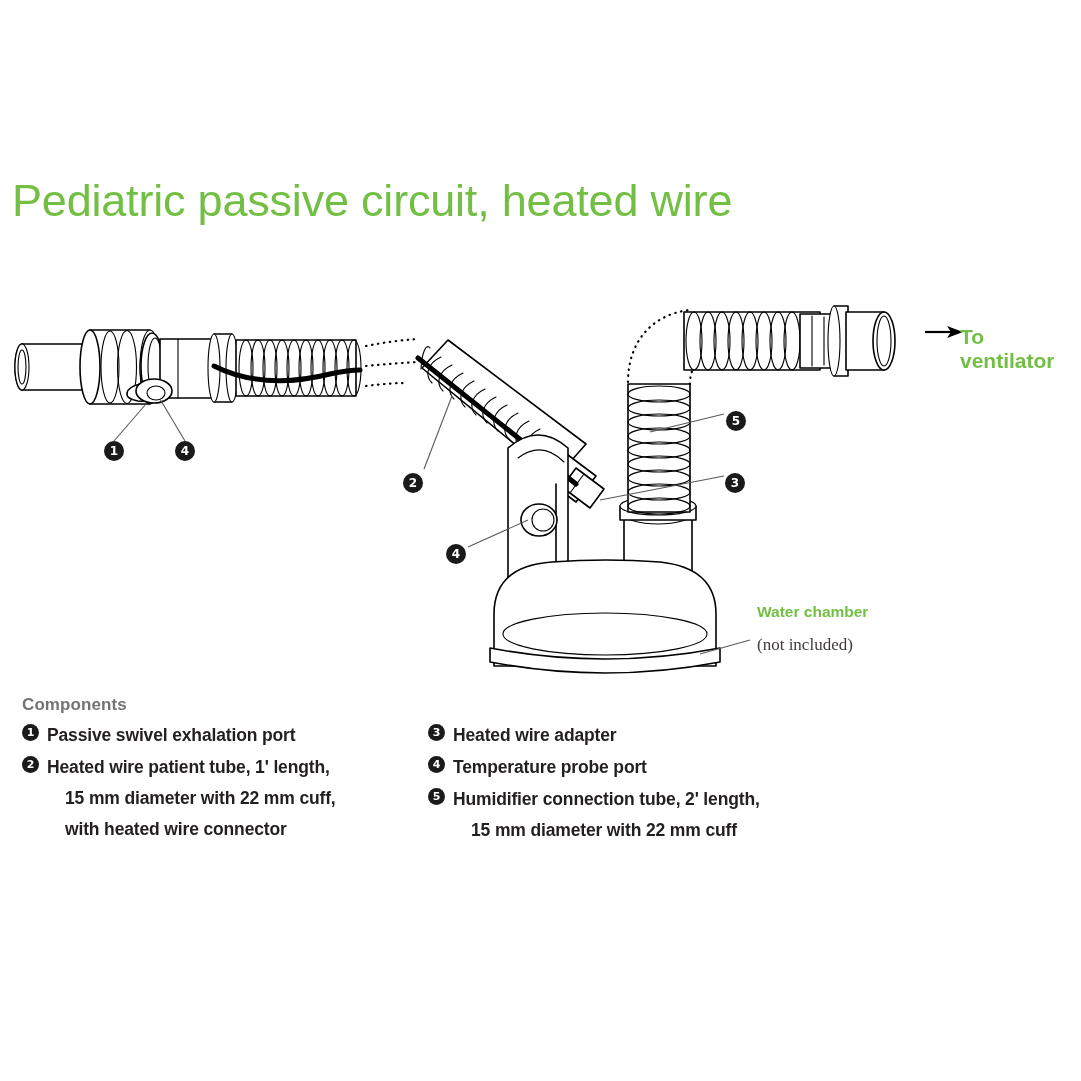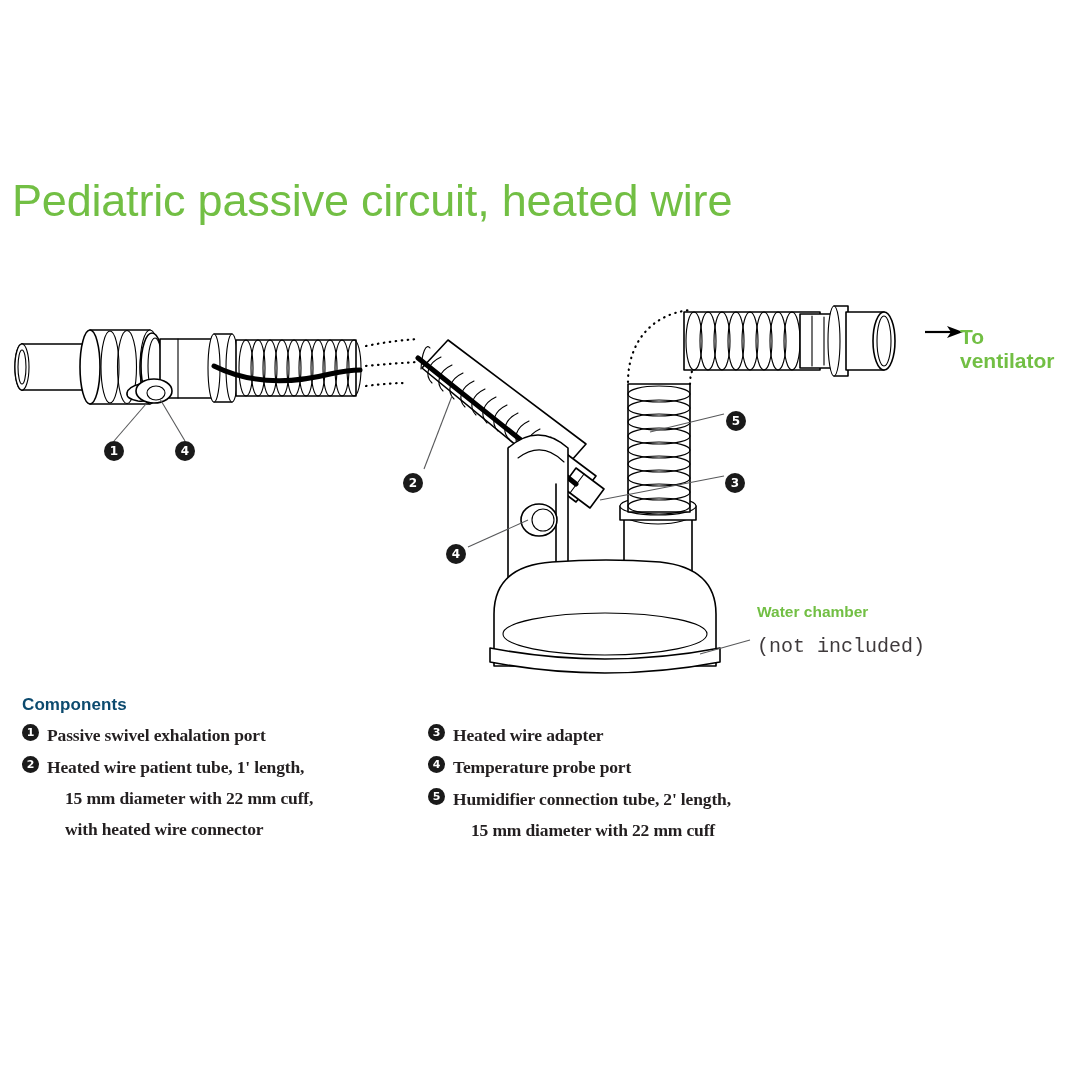--- a/index.html
+++ b/index.html
@@ -31,21 +31,21 @@
   .legend{
     position:absolute;
     left:0; top:690px;
     width:1081px;
   }
   .legend-title{
     position:absolute;
     left:22px; top:5px;
     font-size:17px;
     font-weight:bold;
-    color:#0c4a6e;
+    color:#737373;
     letter-spacing:0.1px;
   }
   .col{position:absolute;}
   .col-left{left:22px; top:30px; width:400px;}
   .col-right{left:428px; top:30px; width:470px;}
 
   .item{
     position:relative;
     margin-bottom:1px;
     min-height:31px;
@@ -61,21 +61,21 @@
     line-height:17px;
     text-align:center;
     font-weight:bold;
     font-family:"DejaVu Sans", sans-serif;
   }
   .item-text{
     margin-left:25px;
     font-size:17.5px;
     line-height:31px;
     color:#231f20;
-    font-family:Liberation Serif, serif;
+    font-family:Liberation Sans, sans-serif;
     font-weight:bold;
     letter-spacing:-0.15px;
     white-space:pre-line;
   }
 </style>
 </head>
 <body>
 
 <div id="page">
 
@@ -264,21 +264,21 @@
     </g>
   </svg>
 
   <svg style="position:absolute;left:925px;top:322px;width:40px;height:20px;" viewBox="0 0 40 20">
     <path d="M0,10 L30,10" stroke="#000" stroke-width="2.2" fill="none"></path>
     <path d="M38,10 L22,4 L26,10 L22,16 Z" fill="#000"></path>
   </svg>
   <div style="position:absolute;left:960px;top:325px;font-size:21px;font-weight:bold;color:#72bf44;font-family:'Liberation Sans',sans-serif;">To ventilator</div>
 
   <div style="position:absolute;left:757px;top:603px;font-size:15.5px;font-weight:bold;color:#72bf44;font-family:'Liberation Sans',sans-serif;">Water chamber</div>
-  <div style="position:absolute;left:757px;top:635px;font-size:20px;color:#3f3a3c;font-family:Liberation Mono, monospace;">(not included)</div>
+  <div style="position:absolute;left:757px;top:635px;font-size:17px;color:#3f3a3c;font-family:Liberation Serif, serif;">(not included)</div>
 
   <div id="callout-layer">
       <div class="bullet" style="position: absolute; left: 104px; top: 441px; width: 20px; height: 20px; line-height: 20px; font-size: 12px;">1</div>
       <div class="bullet" style="position: absolute; left: 175px; top: 441px; width: 20px; height: 20px; line-height: 20px; font-size: 12px;">4</div>
       <div class="bullet" style="position: absolute; left: 403px; top: 473px; width: 20px; height: 20px; line-height: 20px; font-size: 12px;">2</div>
       <div class="bullet" style="position: absolute; left: 446px; top: 544px; width: 20px; height: 20px; line-height: 20px; font-size: 12px;">4</div>
       <div class="bullet" style="position: absolute; left: 726px; top: 411px; width: 20px; height: 20px; line-height: 20px; font-size: 12px;">5</div>
       <div class="bullet" style="position: absolute; left: 725px; top: 473px; width: 20px; height: 20px; line-height: 20px; font-size: 12px;">3</div>
     </div>
 

